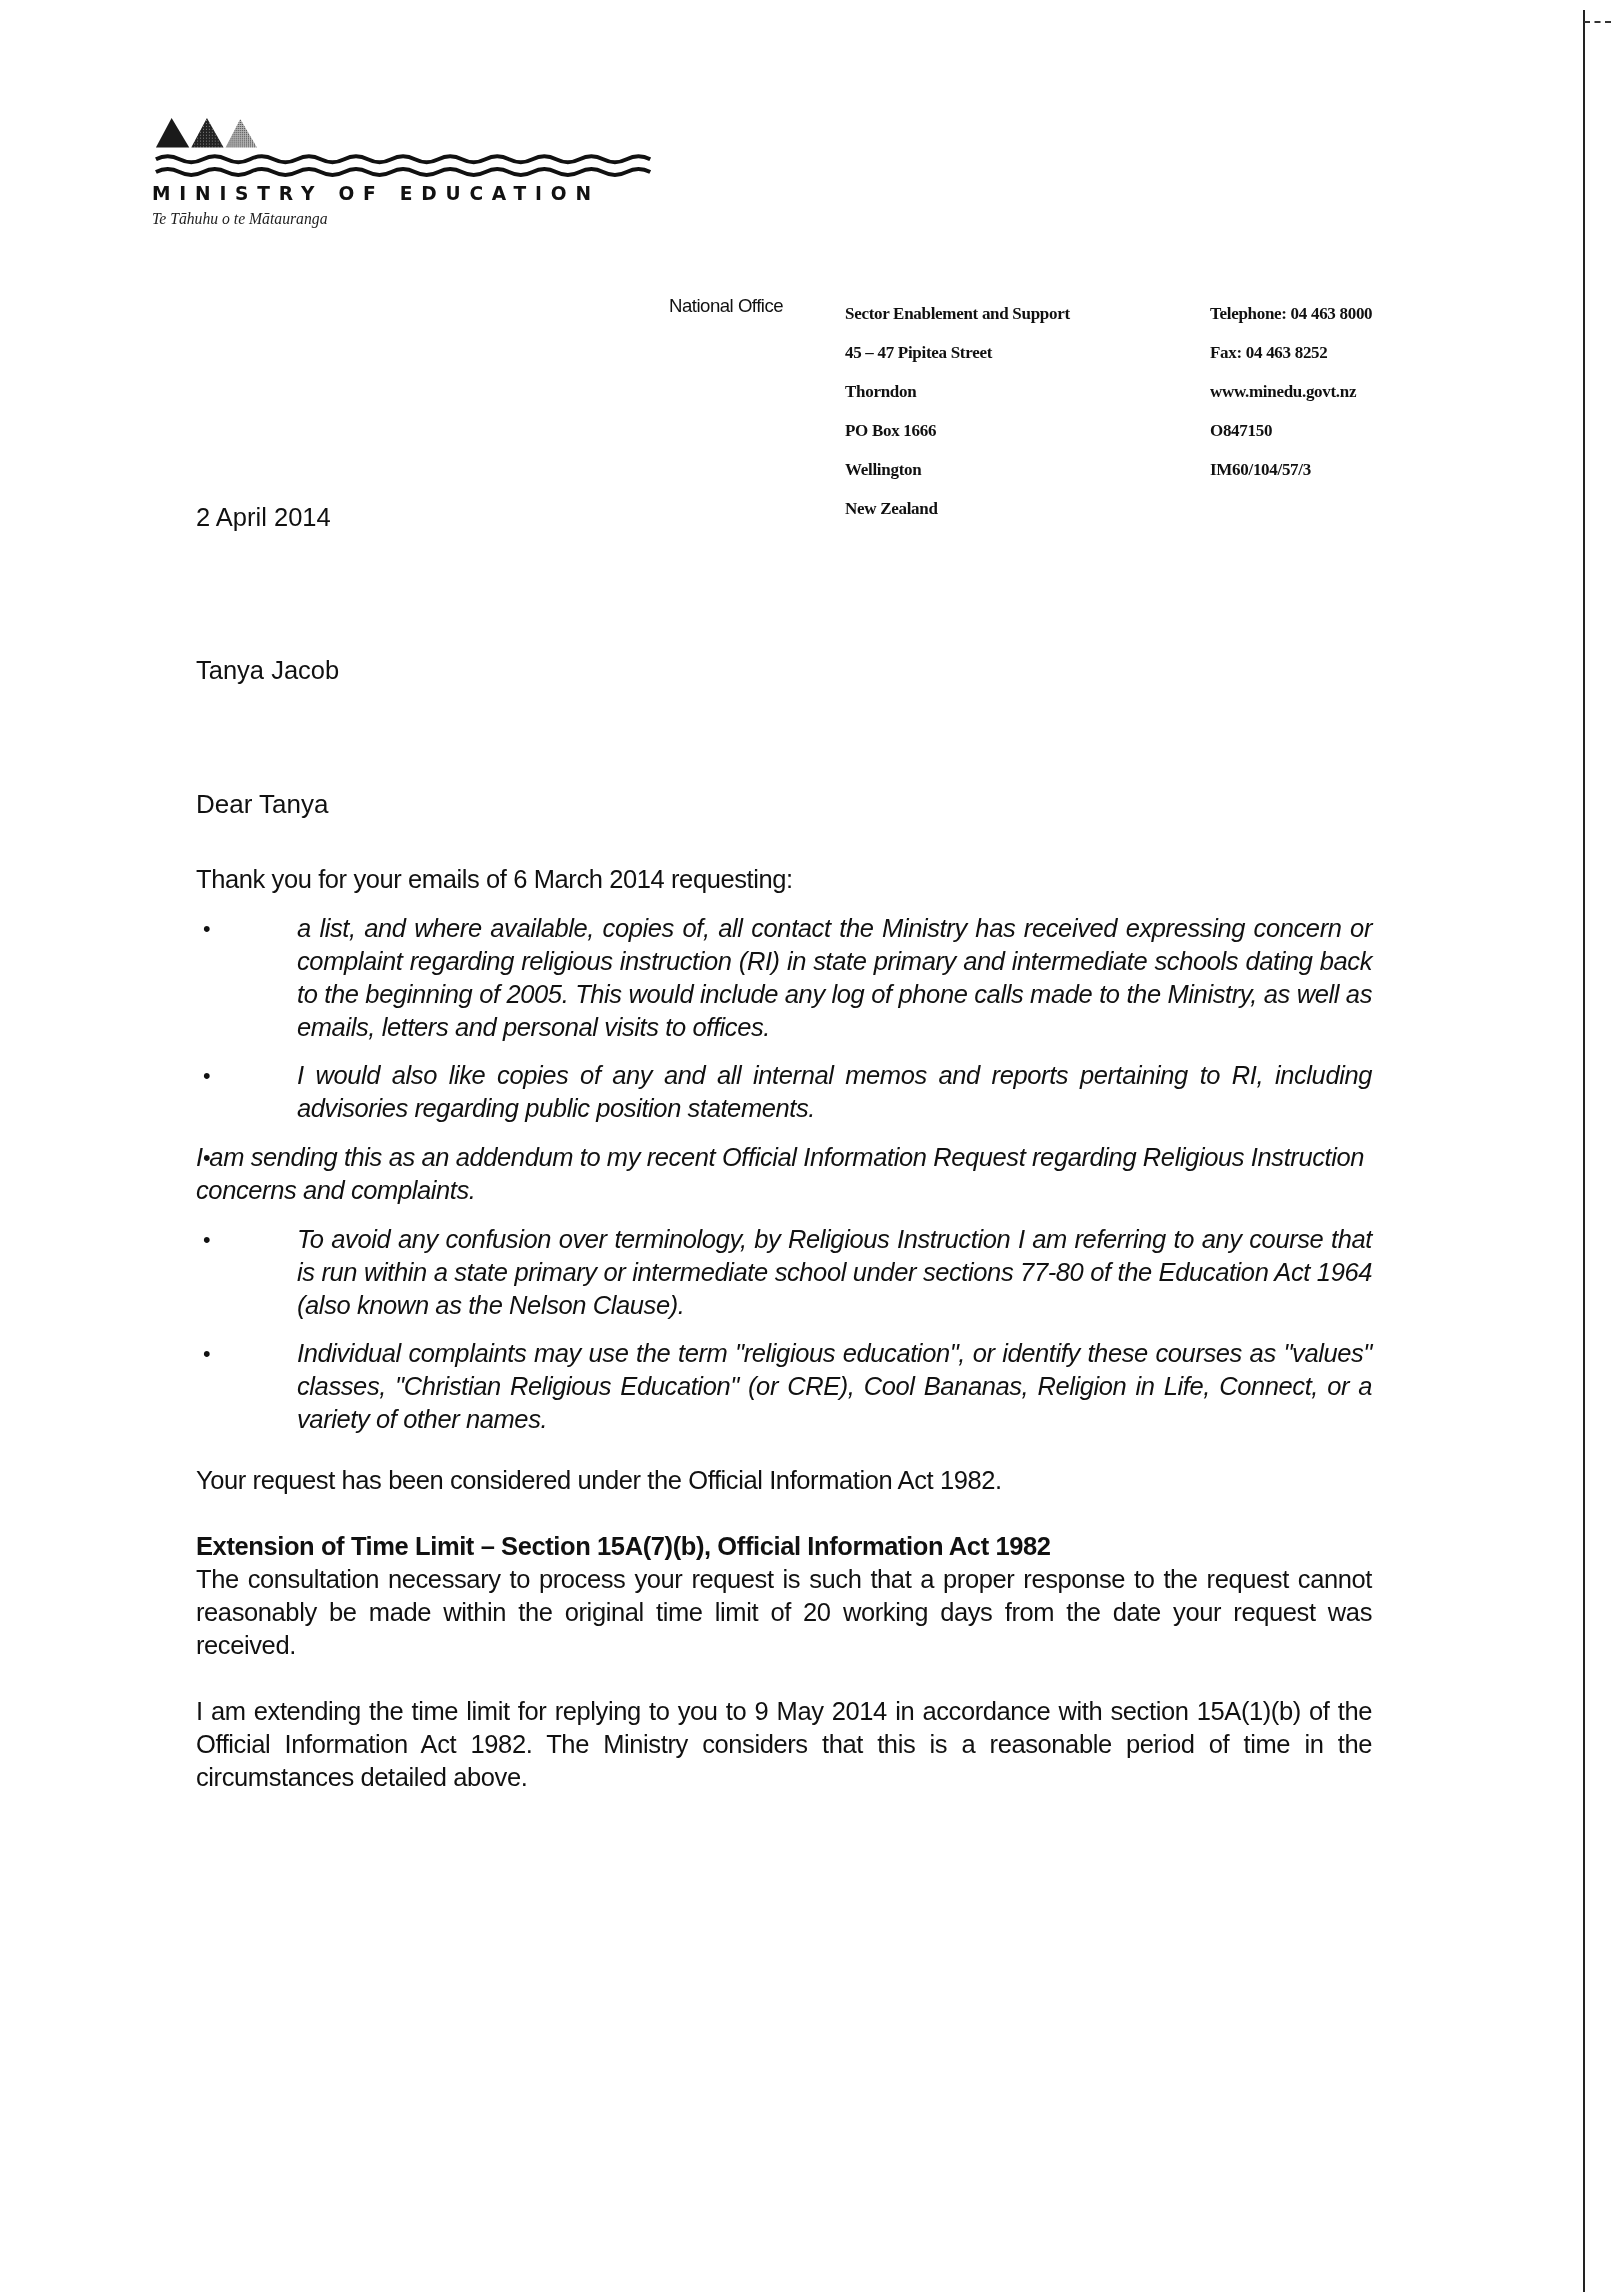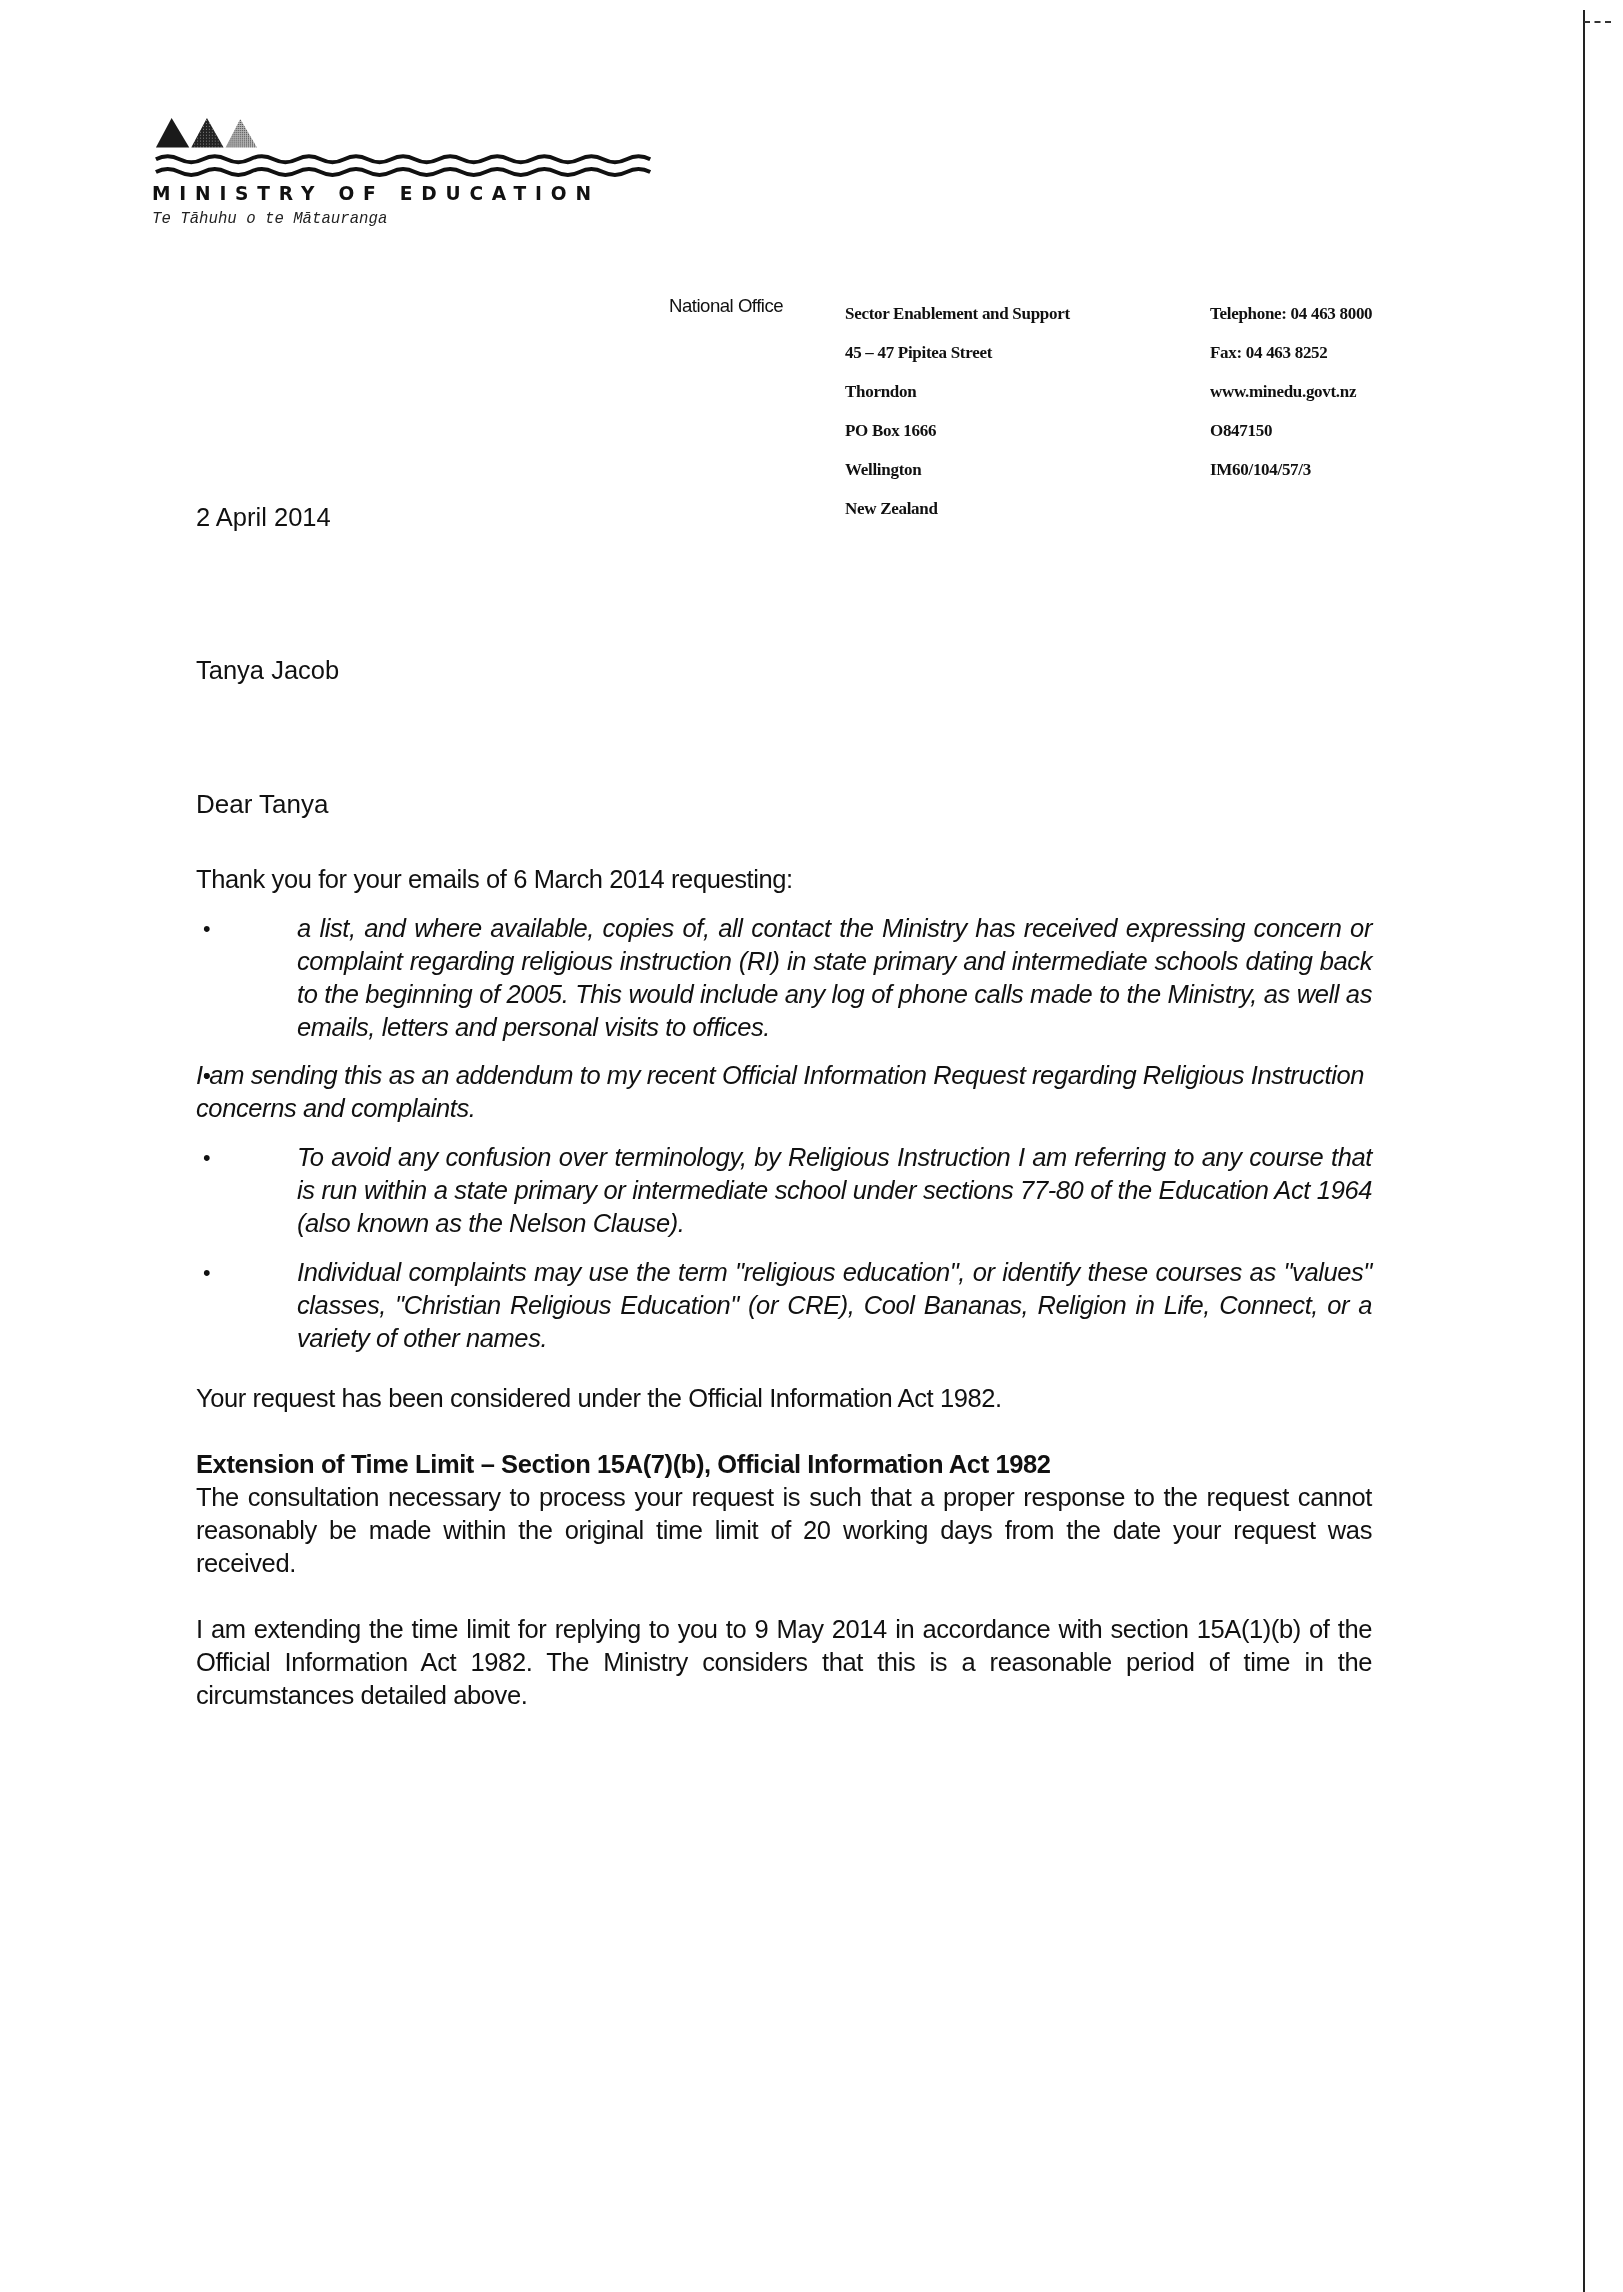--- a/index.html
+++ b/index.html
@@ -14,21 +14,21 @@
   .scan-tick { position: absolute; left: 1584px; top: 20.6px; width: 27.4px; height: 1px; border-top: 2px dashed #333; }
 
   
   .logo { left: 152px; top: 116px; width: 510px; }
   .logo svg { display: block; }
   .org-name {
     font-family: "DejaVu Sans", sans-serif; font-weight: bold; font-size: 18.6px;
     letter-spacing: 8.8px; margin-top: 5.9px; color: #111;
   }
   .org-maori {
-    font-family: Liberation Mono, monospace; font-style: italic; font-size: 15.7px;
+    font-family: Liberation Serif, serif; font-style: italic; font-size: 15.7px;
     margin-top: 5.9px; color: #222;
   }
 
   
   .national-office { left: 669px; top: 295px; font-size: 18.6px; letter-spacing: -0.5px; }
   .addr-col { top: 294px; font-family: "Liberation Serif", serif; font-size: 17px; line-height: 39px; letter-spacing: -0.3px; font-weight: bold; }
   .addr-col div { white-space: nowrap; }
   .addr-col.left { left: 845px; }
 
   .date { left: 196px; top: 503px; font-size: 25.5px; }
@@ -100,20 +100,21 @@
 <div class="abs body-wrap">
   <p class="para">Thank you for your emails of 6 March 2014 requesting:</p>
 
   <ul class="req-list">
     <li class="req-item">
       <span class="bullet">•</span>
       <span>a list, and where available, copies of, all contact the Ministry has received expressing concern or complaint regarding religious instruction (RI) in state primary and intermediate schools dating back to the beginning of 2005.  This would include any log of phone calls made to the Ministry, as well as emails, letters and personal visits to offices.</span>
     </li>
     <li class="req-item">
       <span class="bullet">•</span>
+      <span>I would also like copies of any and all internal memos and reports pertaining to RI, including advisories regarding public position statements.</span>
     </li>
     <li class="req-item">
       <span class="bullet">•</span>
     </li>
   </ul>
 
   <p class="para italic" style="margin-top:15.7px;">I am sending this as an addendum to my recent Official Information Request regarding Religious Instruction concerns and complaints.</p>
 
   <ul class="req-list">
     <li class="req-item">

